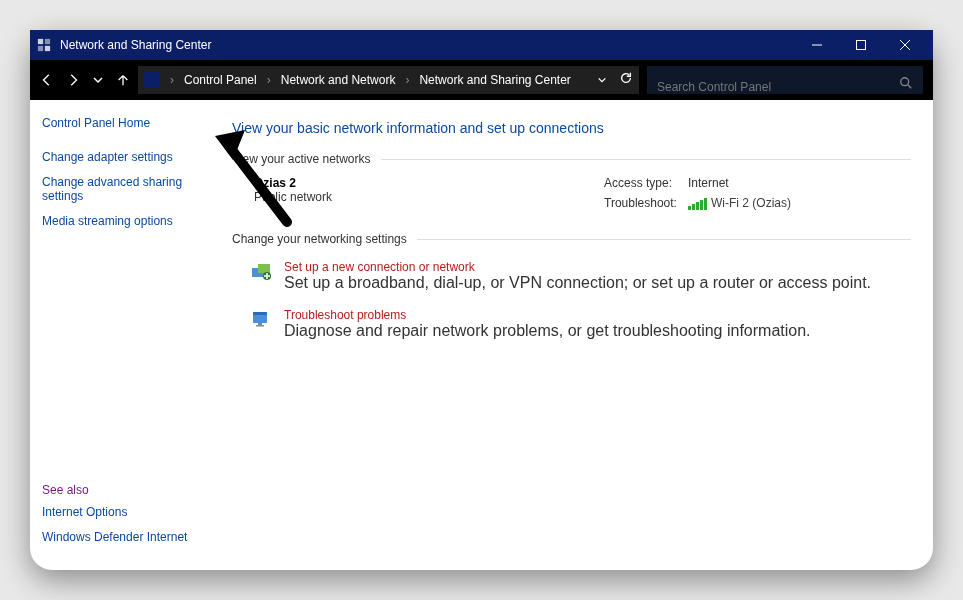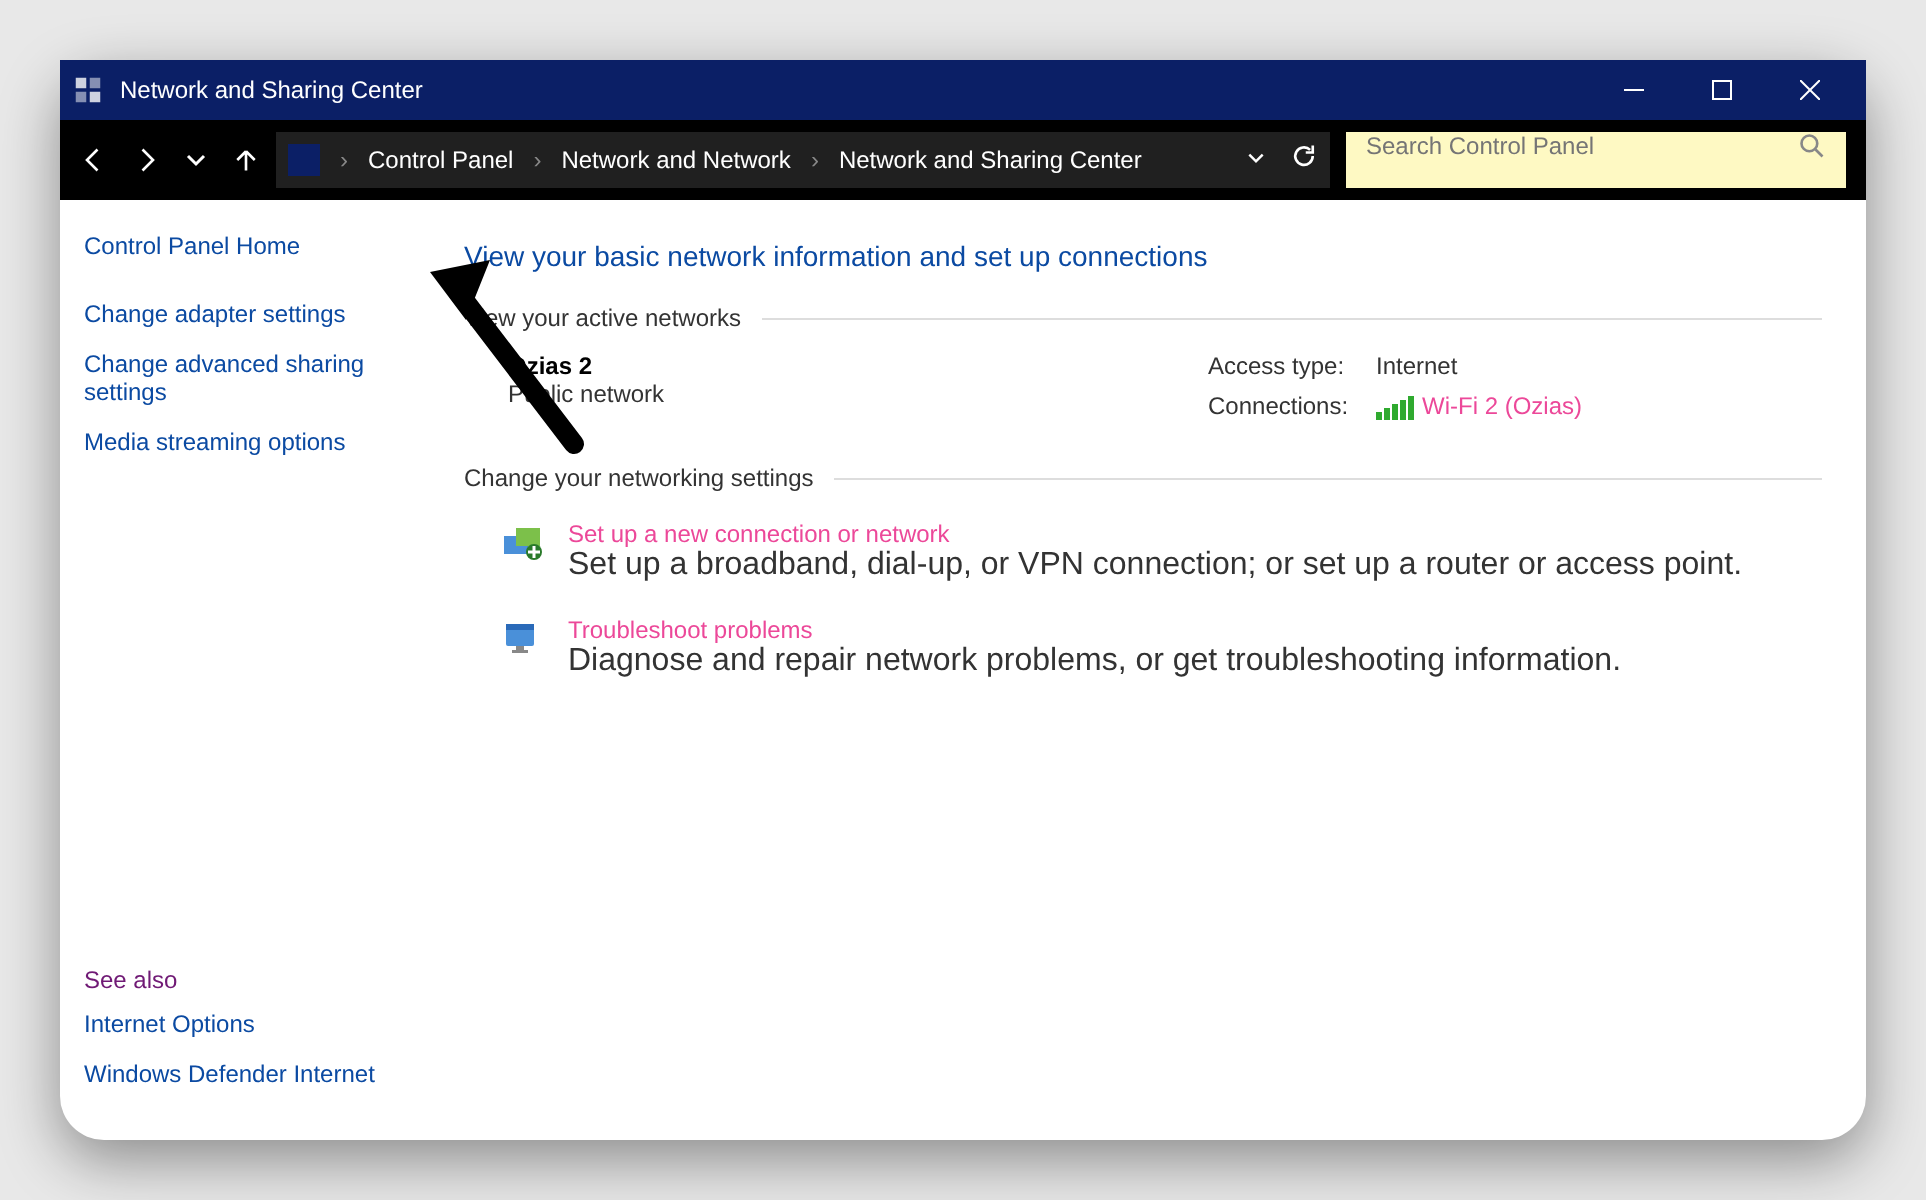--- a/index.html
+++ b/index.html
@@ -22,21 +22,21 @@
   .nav-arrows { display:flex; gap:12px; align-items:center; color:#fff; }
   .nav-arrows span { display:inline-flex; }
   .addrbox {
     flex:1; height:28px; background:#202020; display:flex; align-items:center; padding:0 6px; gap:6px;
   }
   .addrbox .crumb-icon { width:16px; height:16px; background:#0b1f66; }
   .addrbox .crumb, .addrbox .sep { font-size:12px; color:#fff; }
   .addrbox .sep { color:#888; padding:0 4px; }
   .addrbox .tail { margin-left:auto; display:flex; align-items:center; gap:12px; color:#fff; }
   .searchbox {
-    width:250px; height:28px; background:#fef9c3; display:flex; align-items:flex-start; padding:0 10px;
+    width:276px; height:28px; background:#0f172a; display:flex; align-items:flex-end; padding:0 10px;
   }
   .searchbox input {
     flex:1; background:transparent; border:none; outline:none; color:#888; font-size:12px;
   }
   .searchbox .sicon { color:#888; }
   .content {
     display:flex; height: calc(100% - 70px);
   }
   .sidebar {
     width:180px; padding:16px 12px; font-size:12px; color:#0b4aa2; display:flex; flex-direction:column;justify-content:flex-end;
@@ -52,27 +52,27 @@
   .section-label .line { flex:1; height:1px; background:#ddd; margin-left:10px; }
   .active-net {
     display:flex; gap:40px; margin-bottom:22px; padding-left:22px;
   }
   .netleft .netname { font-weight:600; color:#000; }
   .netleft .nettype { color:#333; }
   .netright { display:flex; flex-direction:column; gap:6px; margin-left:auto; padding-right:120px;}
   .kv { display:flex; gap:9px; font-size:12px; }
   .kv .k { color:#333; min-width:75px; }
   .kv .v { color:#333; }
-  .kv a { color:#ec4899; text-decoration:none; }
+  .kv a { color:#404040; text-decoration:none; }
   .sig { display:inline-flex; align-items:flex-end; gap:1px; vertical-align:middle; margin-right:4px;}
   .sig i { width:3px; background:#2faa2f; display:inline-block;}
   .sig i:nth-child(1){height:4px} .sig i:nth-child(2){height:6px} .sig i:nth-child(3){height:8px} .sig i:nth-child(4){height:10px} .sig i:nth-child(5){height:12px}
   .action-row { display:flex; gap:12px; padding:4px 0 12px 18px; align-items:flex-start;}
   .action-row .aicon { width:22px; height:22px; flex:none; }
-  .action-row a { color:#ec4899; text-decoration:none; font-size:12px; }
+  .action-row a { color:#b91c1c; text-decoration:none; font-size:12px; }
   .action-row .desc { color:#333; font-size:16px; margin-top:0;}
   .arrow-overlay {
     position:absolute; left:185px; top:96px; pointer-events:none;
   }
 </style>
 </head>
 <body>
 
 <div class="window">
 
@@ -181,21 +181,21 @@
         <div class="netleft">
           <div class="netname">Ozias 2</div>
           <div class="nettype">Public network</div>
         </div>
         <div class="netright">
           <div class="kv">
             <span class="k">Access type:</span>
             <span class="v">Internet</span>
           </div>
           <div class="kv">
-            <span class="k">Connections:</span>
+            <span class="k">Troubleshoot:</span>
             <span class="v">
               <a><span class="sig">
                     <i></i>
                     <i></i>
                     <i></i>
                     <i></i>
                     <i></i>
                   </span><span>Wi-Fi 2 (Ozias)</span></a>
             </span>
           </div>

